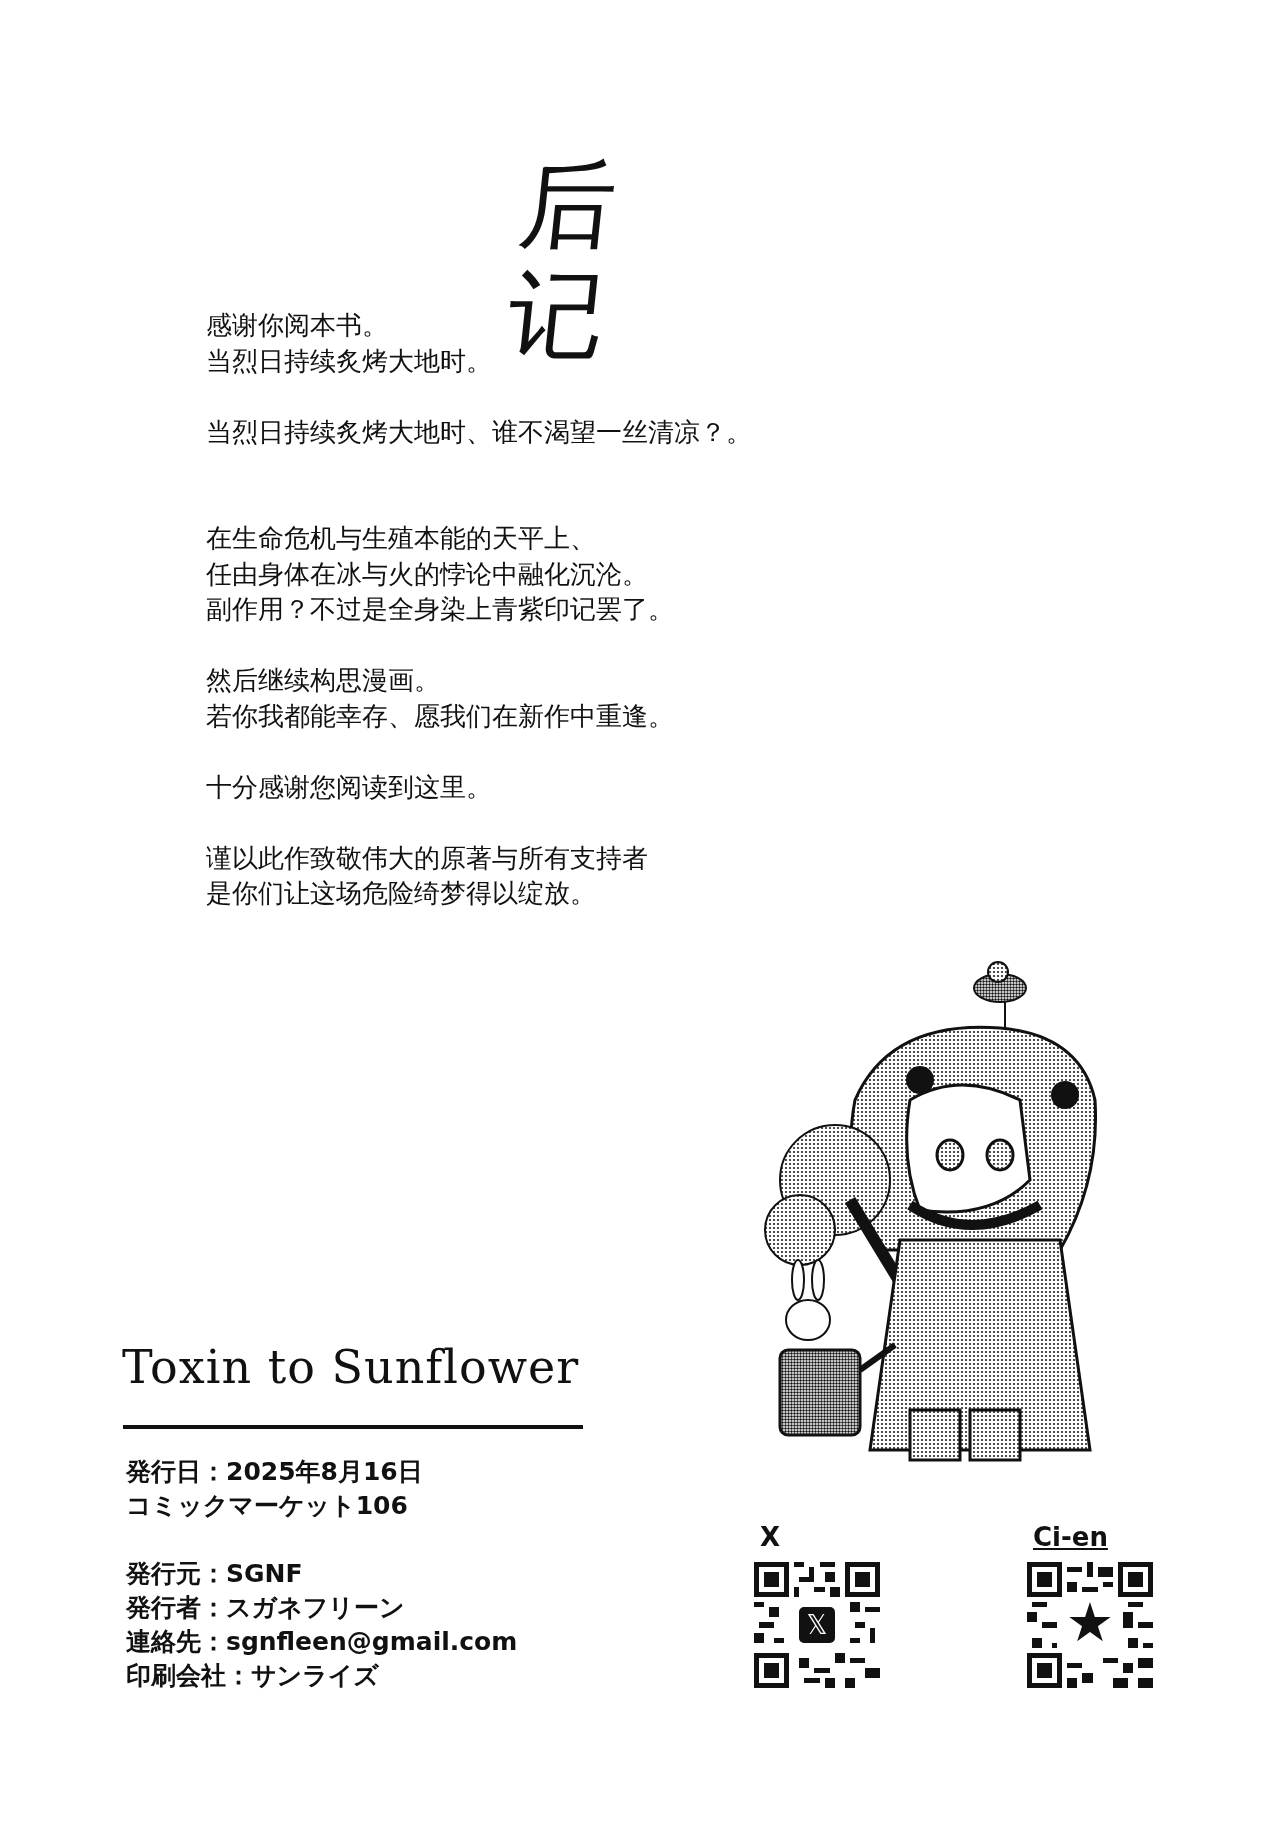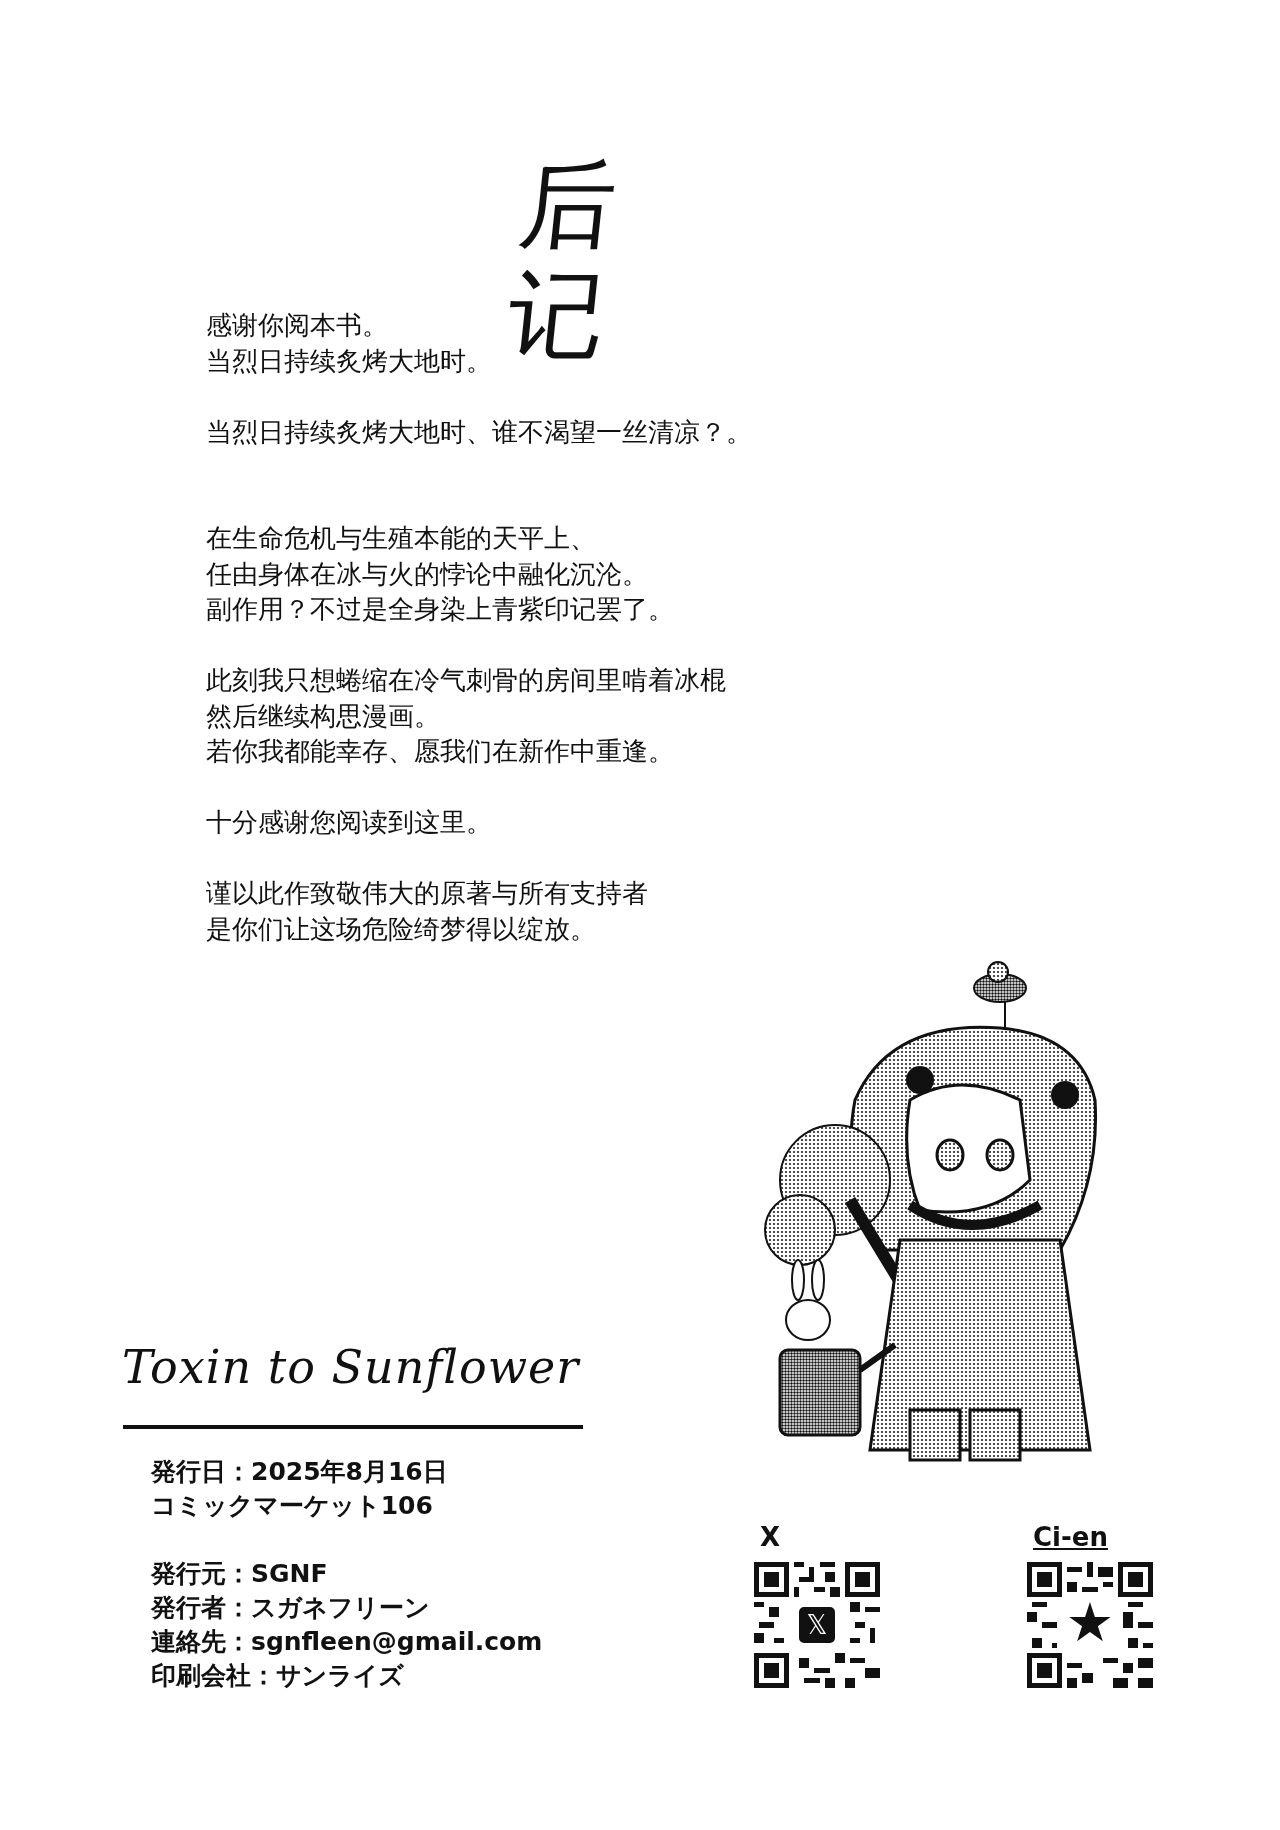--- a/index.html
+++ b/index.html
@@ -5,23 +5,23 @@
   html, body { margin:0; padding:0; background:#ffffff; }
   body { width:1280px; height:1830px; position:relative; overflow:hidden;
          font-family:"DejaVu Sans","Liberation Sans",sans-serif; color:#111; }
   .title { position:absolute; left:520px; top:150px; width:210px; height:110px;
            font-family:"DejaVu Serif",serif; font-size:96px; line-height:110px;
            letter-spacing:28px; font-weight:normal; color:#111; transform:skewX(-6deg); }
   .body-text { position:absolute; left:206px; top:308px; font-size:26px; line-height:35.5px; }
   .body-text .line { white-space:nowrap; height:35.5px; }
   .body-text .blank { height:35.5px; }
   .book-title { position:absolute; left:122px; top:1340px; font-family:"DejaVu Serif",serif;
-                font-style:italic; font-size:46px; letter-spacing:1px; color:#111; }
+                font-size:46px; letter-spacing:1px; color:#111; }
   .rule { position:absolute; left:123px; top:1425px; width:460px; height:4px; background:#111; }
-  .colophon { position:absolute; left:126px; top:1455px; font-size:25px; font-weight:bold; line-height:34px;margin-left:25px; }
+  .colophon { position:absolute; left:126px; top:1455px; font-size:25px; font-weight:bold; line-height:34px; }
   .colophon .row { white-space:nowrap; height:34px; }
   .colophon .gap { height:34px; }
   .qr-block { position:absolute; text-align:left; }
   .qr-label { font-size:26px; font-weight:bold; height:34px; line-height:34px; }
   .qr { width:126px; height:126px; position:relative; margin-top:8px; }
   .qr svg { width:126px; height:126px; display:block; }
   .qr .logo { position:absolute; left:45px; top:45px; width:36px; height:36px; border-radius:8px;
               background:#111; color:#fff; font-size:26px; line-height:36px; text-align:center;
               border:3px solid #fff; box-sizing:content-box; margin:-3px; }
   .qr .star { position:absolute; left:38px; top:36px; width:50px; height:50px; color:#111;
@@ -37,21 +37,20 @@
   <div class="line">感谢你阅本书。</div>
   <div class="line">当烈日持续炙烤大地时。</div>
   <div class="blank"></div>
   <div class="line">当烈日持续炙烤大地时、谁不渴望一丝清凉？。</div>
   <div class="blank"></div>
   <div class="blank"></div>
   <div class="line">在生命危机与生殖本能的天平上、</div>
   <div class="line">任由身体在冰与火的悖论中融化沉沦。</div>
   <div class="line">副作用？不过是全身染上青紫印记罢了。</div>
   <div class="blank"></div>
-  <div class="line">此刻我只想蜷缩在冷气刺骨的房间里啃着冰棍</div>
   <div class="line">然后继续构思漫画。</div>
   <div class="line">若你我都能幸存、愿我们在新作中重逢。</div>
   <div class="blank"></div>
   <div class="line">十分感谢您阅读到这里。</div>
   <div class="blank"></div>
   <div class="line">谨以此作致敬伟大的原著与所有支持者</div>
   <div class="line">是你们让这场危险绮梦得以绽放。</div>
 </div>
 
 <div class="illustration">

